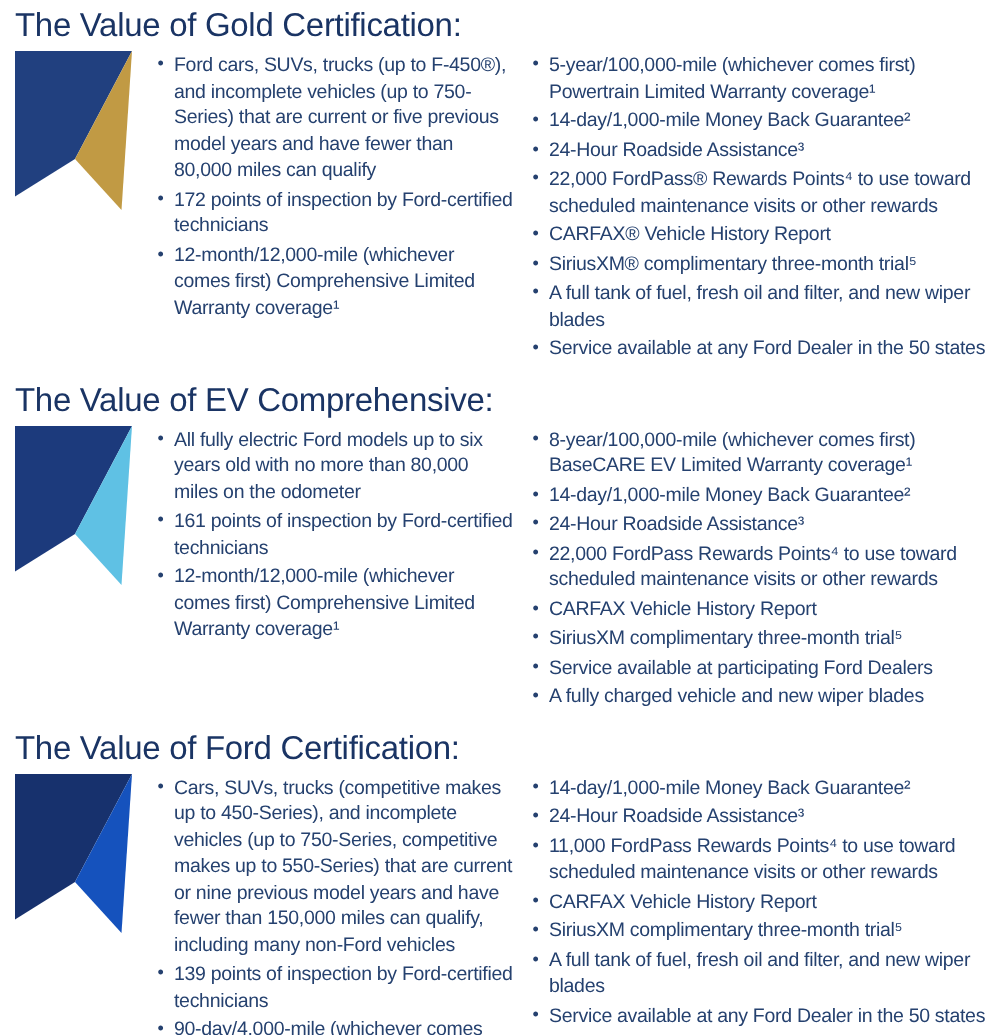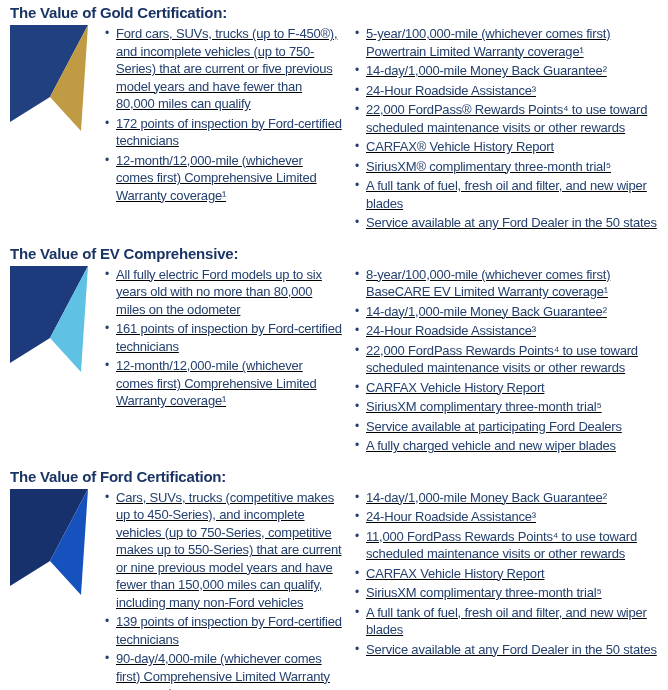--- a/index.html
+++ b/index.html
@@ -13,29 +13,28 @@
     box-sizing: border-box;
     padding: 4px 0 0 0;
     font-family: "Liberation Sans", "DejaVu Sans", sans-serif;
     overflow: hidden;
   }
   .cert-section {
     margin-bottom: 11px;
   }
   .section-title {
     margin: 0 0 4px 10px;
-    font-size: 15px;
-    font-weight: 700;
+    font-size: 22px;
+    font-weight: 400;
     letter-spacing: -0.2px;
     color: var(--heading-text, #1a3464);
   }
   .content {
     display: flex;
     align-items: flex-start;
-    text-decoration: underline;
   }
   .badge {
     flex: 0 0 78px;
     width: 78px;
     height: 106px;
     margin-left: 10px;
   }
   ul.bullet-list {
     margin: 0;
     padding: 0;

